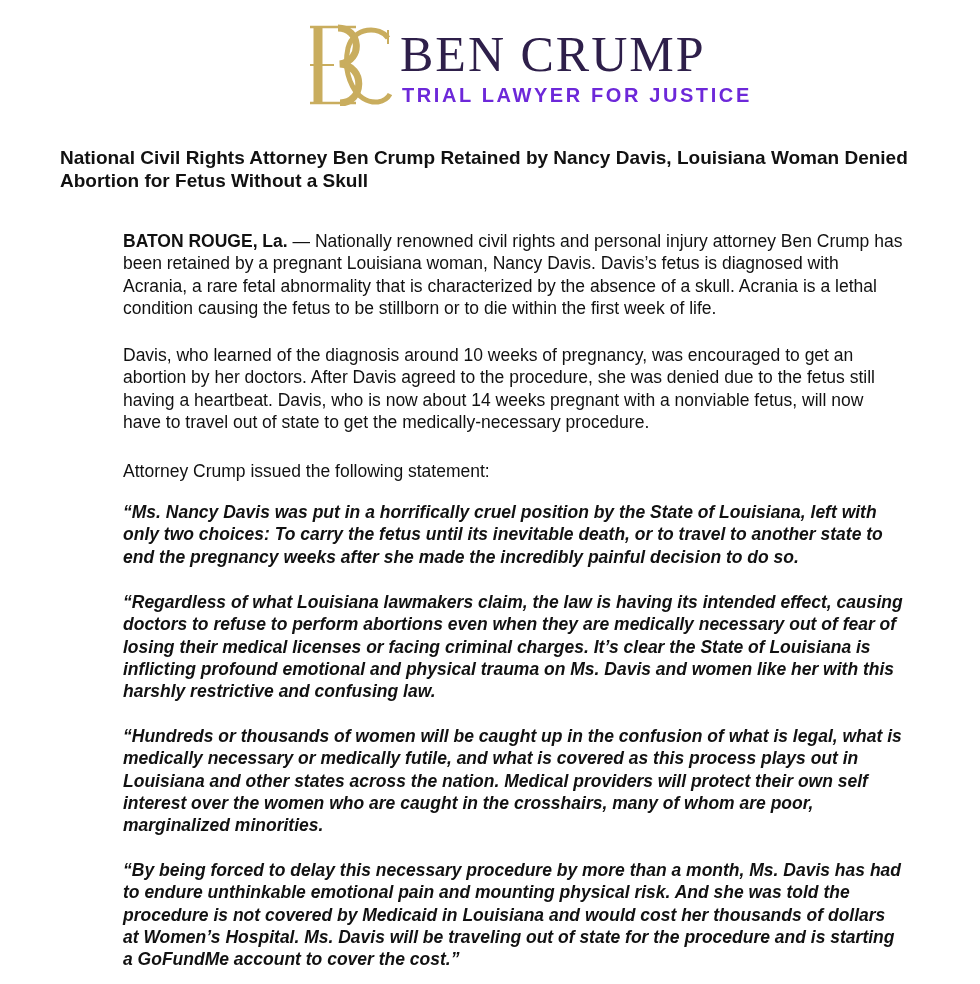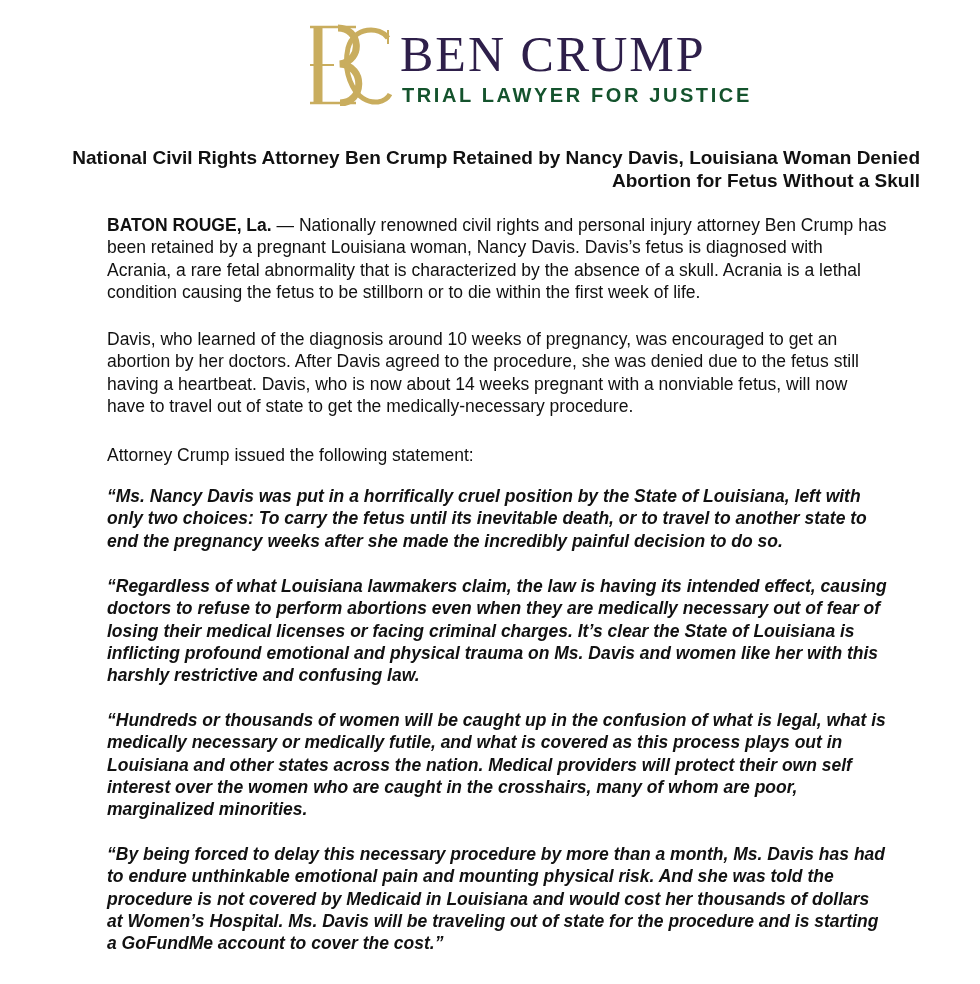--- a/index.html
+++ b/index.html
@@ -1,22 +1,22 @@
 <!DOCTYPE html>
 <html><head>
 <meta charset="utf-8">
 <style>
   html, body { margin:0; padding:0; background:#ffffff; }
   body { width:980px; height:984px; position:relative; overflow:hidden; font-family:"Liberation Sans", sans-serif; color:#111111; }
   .logo { position:absolute; left:306px; top:22px; width:410px; height:88px; }
   .monogram { position:absolute; left:2px; top:2px; width:84px; height:82px; }
   .brand-name { position:absolute; left:94px; top:6px; font-family:"Liberation Serif", serif; font-size:50px; letter-spacing:2px; color:#2e1f4a; line-height:52px; white-space:nowrap; }
-  .brand-tag { position:absolute; left:96px; top:62px; font-family:"Liberation Sans", sans-serif; font-size:20px; letter-spacing:2.6px; color:#14532d; line-height:22px; white-space:nowrap; font-weight:600; }
-  .headline { position:absolute; left:60px; width:860px; top:146px; text-align:right; font-weight:bold; font-size:19px; line-height:23px; }
-  .p { position:absolute; left:107px; width:780px; font-size:17.5px; line-height:22.3px; margin:0; }
+  .brand-tag { position:absolute; left:96px; top:62px; font-family:"Liberation Sans", sans-serif; font-size:20px; letter-spacing:2.6px; color:#6d28d9; line-height:22px; white-space:nowrap; font-weight:600; }
+  .headline { position:absolute; left:60px; width:860px; top:146px; text-align:left; font-weight:bold; font-size:19px; line-height:23px; }
+  .p { position:absolute; left:107px; width:780px; font-size:17.5px; line-height:22.3px; margin:16px; }
   .i { font-style:italic;font-weight:bold; }
   b { font-weight:bold; }
 </style>
 </head>
 <body>
 
 <div class="logo">
   <svg class="monogram" viewBox="0 0 84 82">
     <g fill="none" stroke="#c9ad5e">
       <line x1="10" y1="3" x2="10" y2="79" stroke-width="9"></line>

